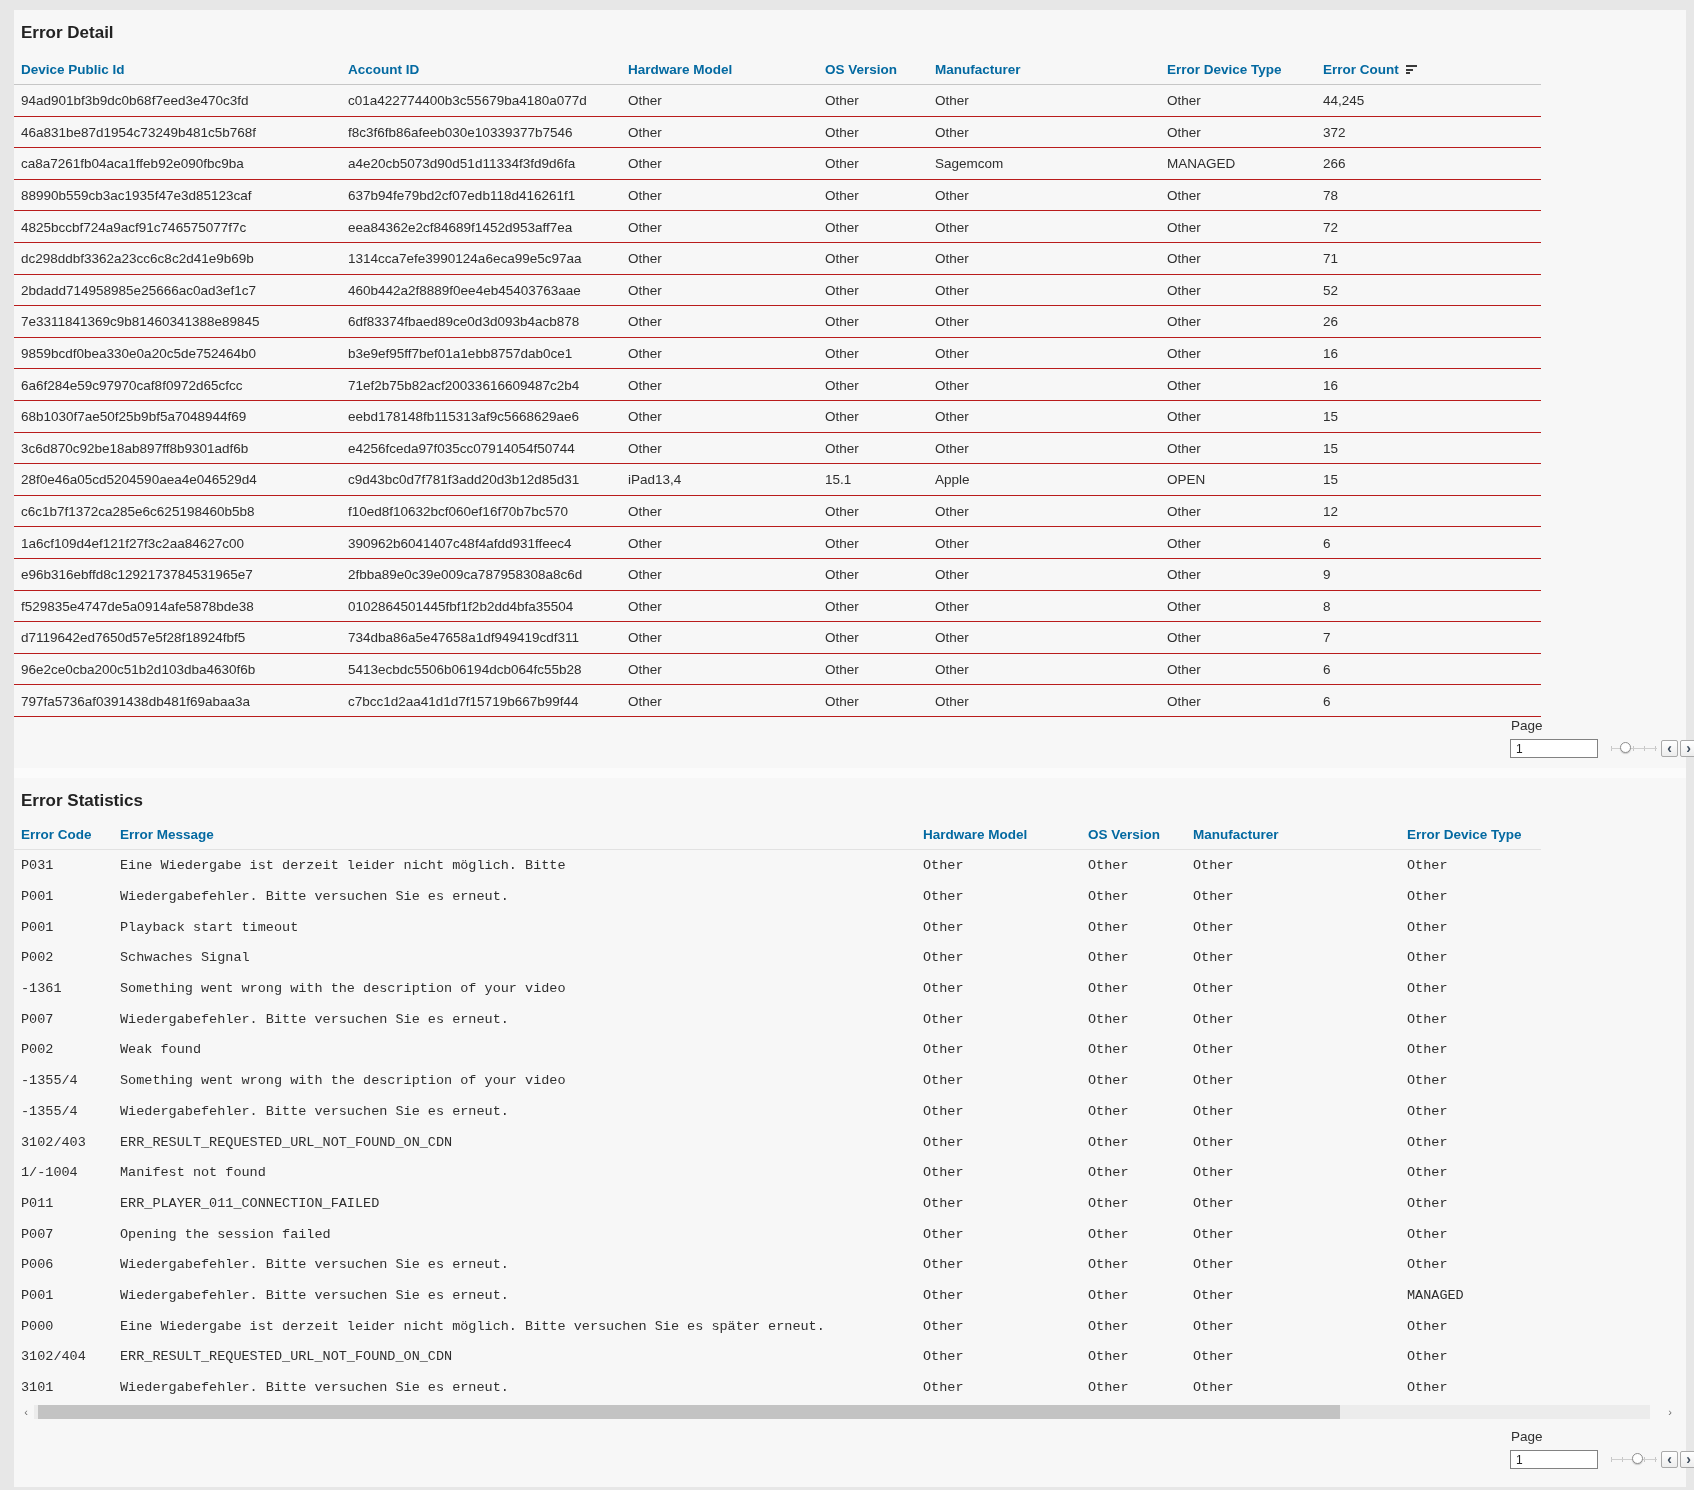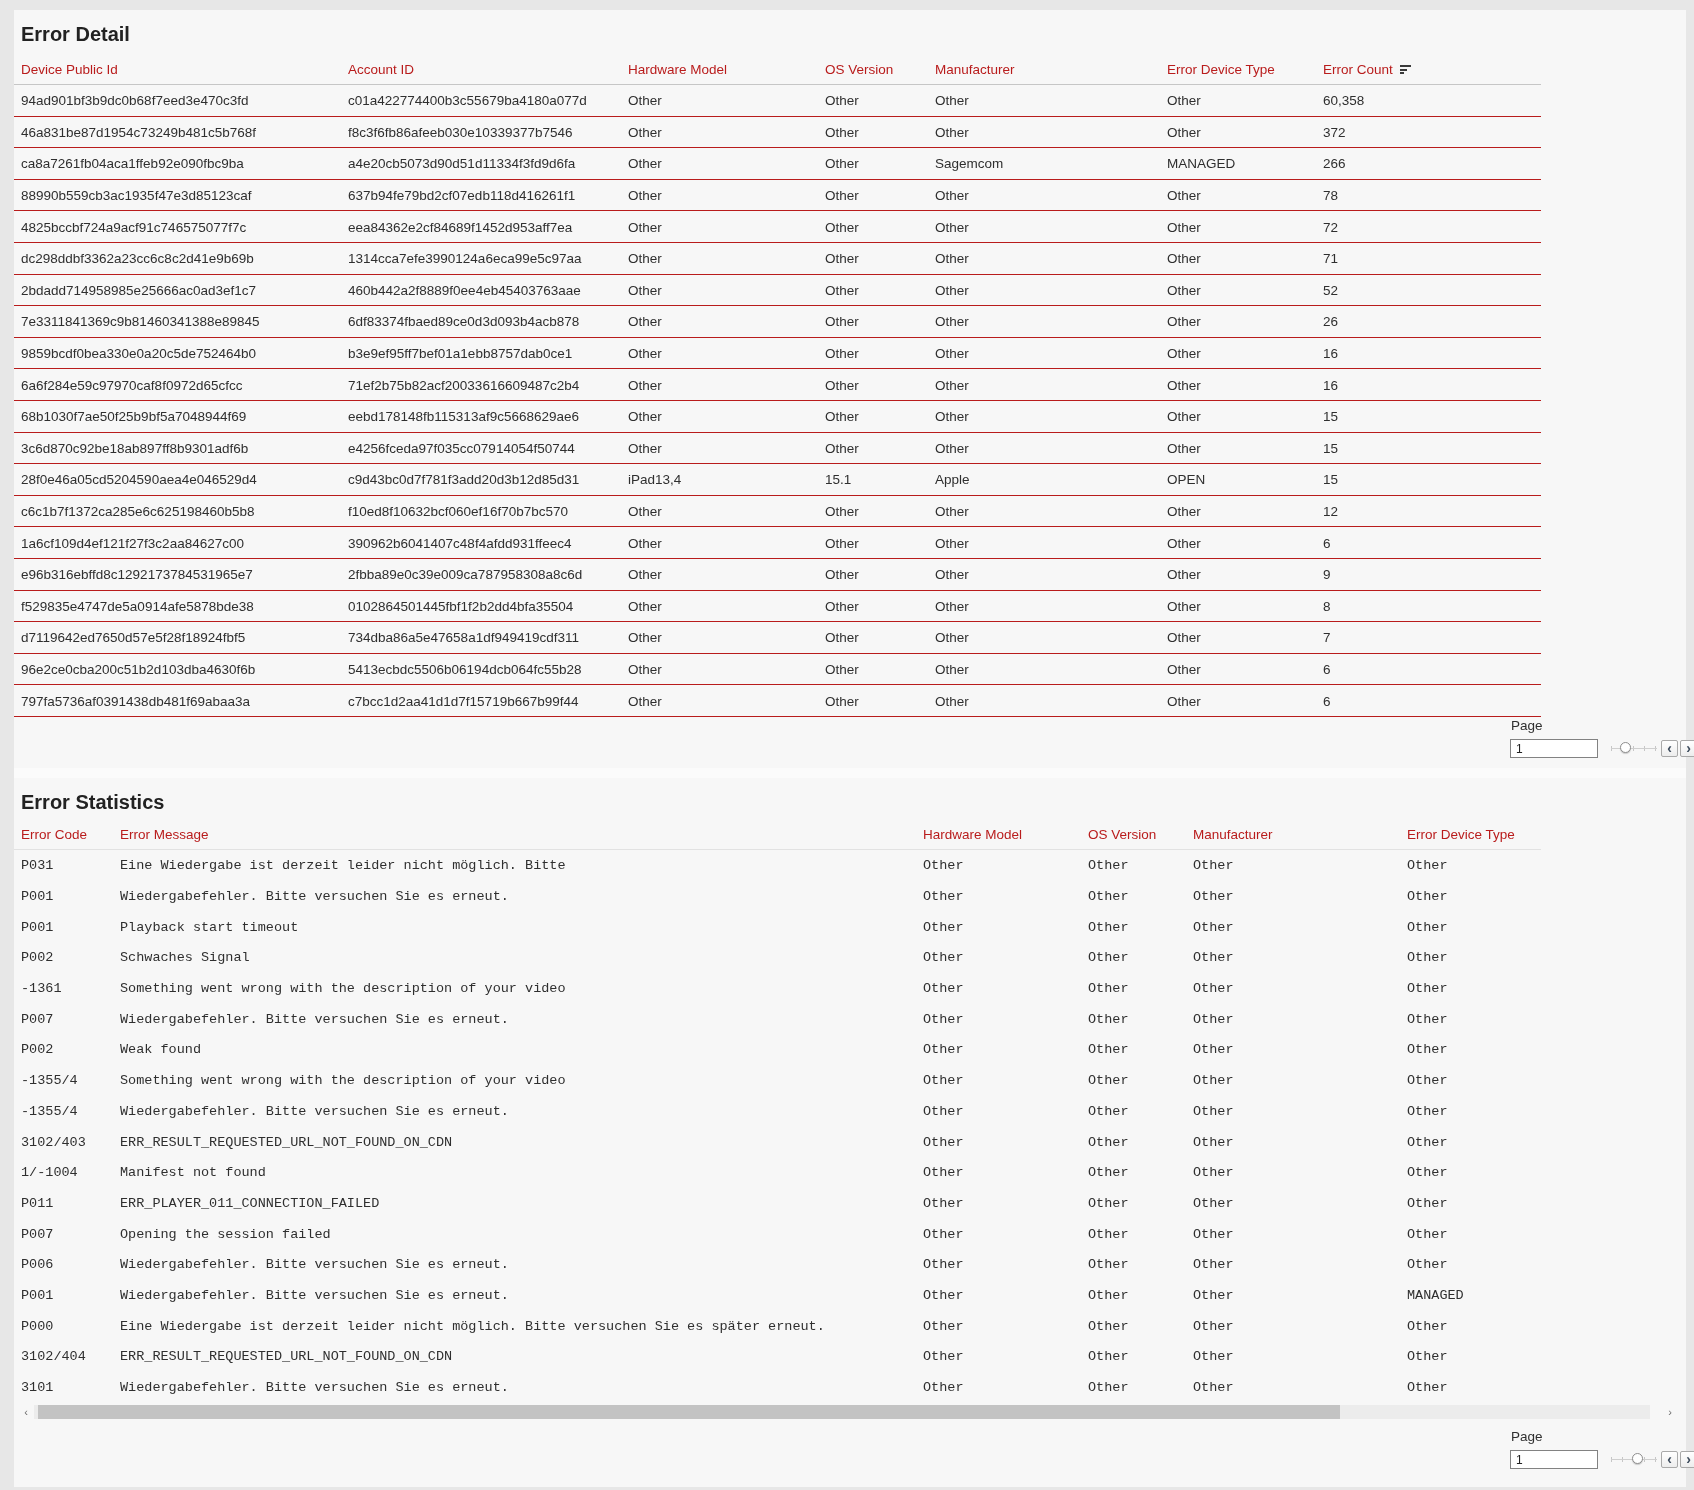--- a/index.html
+++ b/index.html
@@ -7,26 +7,26 @@
   body {
     background:#e7e7e7;
     font-family:"Liberation Sans", sans-serif;
     color:#2f2f2f;
     position:relative;
     overflow:hidden;
   }
   .panel { position:absolute; left:14px; width:1672px; background:#f7f7f7; }
   #panel-error-detail { top:10px; height:760px; }
   #panel-error-statistics { top:778px; height:709px; }
-  .panel-title { position:absolute; left:7px; top:13px; font-size:20px; font-weight:bold; color:#222; }
+  .panel-title { position:absolute; left:7px; top:13px; font-size:17px; font-weight:bold; color:#222; }
 
   
   .tbl { position:absolute; left:0; width:1527px; }
   .hdr { position:relative; }
-  .hcell { position:absolute; bottom:7px; font-size:13.5px; font-weight:normal; color:#b91c1c; white-space:nowrap; }
+  .hcell { position:absolute; bottom:7px; font-size:13.5px; font-weight:bold; color:#0369a1; white-space:nowrap; }
   .row { position:relative; }
   .cell { position:absolute; top:50%; transform:translateY(-50%); font-size:13.5px; white-space:nowrap; }
 
   
   #table-error-detail { top:46px; }
   #table-error-detail .hdr { height:29px; border-bottom:1px solid #c6c6c6; }
   #table-error-detail .row { height:31.6px; border-bottom:1px solid #b91c1c; }
   .c0{left:7px} .c1{left:334px} .c2{left:614px} .c3{left:811px} .c4{left:921px} .c5{left:1153px} .c6{left:1309px}
 
   
@@ -89,21 +89,21 @@
     </div>
     <div class="rows">
 
     <div class="row">
           <span class="cell c0">94ad901bf3b9dc0b68f7eed3e470c3fd</span>
           <span class="cell c1">c01a422774400b3c55679ba4180a077d</span>
           <span class="cell c2">Other</span>
           <span class="cell c3">Other</span>
           <span class="cell c4">Other</span>
           <span class="cell c5">Other</span>
-          <span class="cell c6">60,358</span>
+          <span class="cell c6">44,245</span>
         </div>
         <div class="row">
           <span class="cell c0">46a831be87d1954c73249b481c5b768f</span>
           <span class="cell c1">f8c3f6fb86afeeb030e10339377b7546</span>
           <span class="cell c2">Other</span>
           <span class="cell c3">Other</span>
           <span class="cell c4">Other</span>
           <span class="cell c5">Other</span>
           <span class="cell c6">372</span>
         </div>

